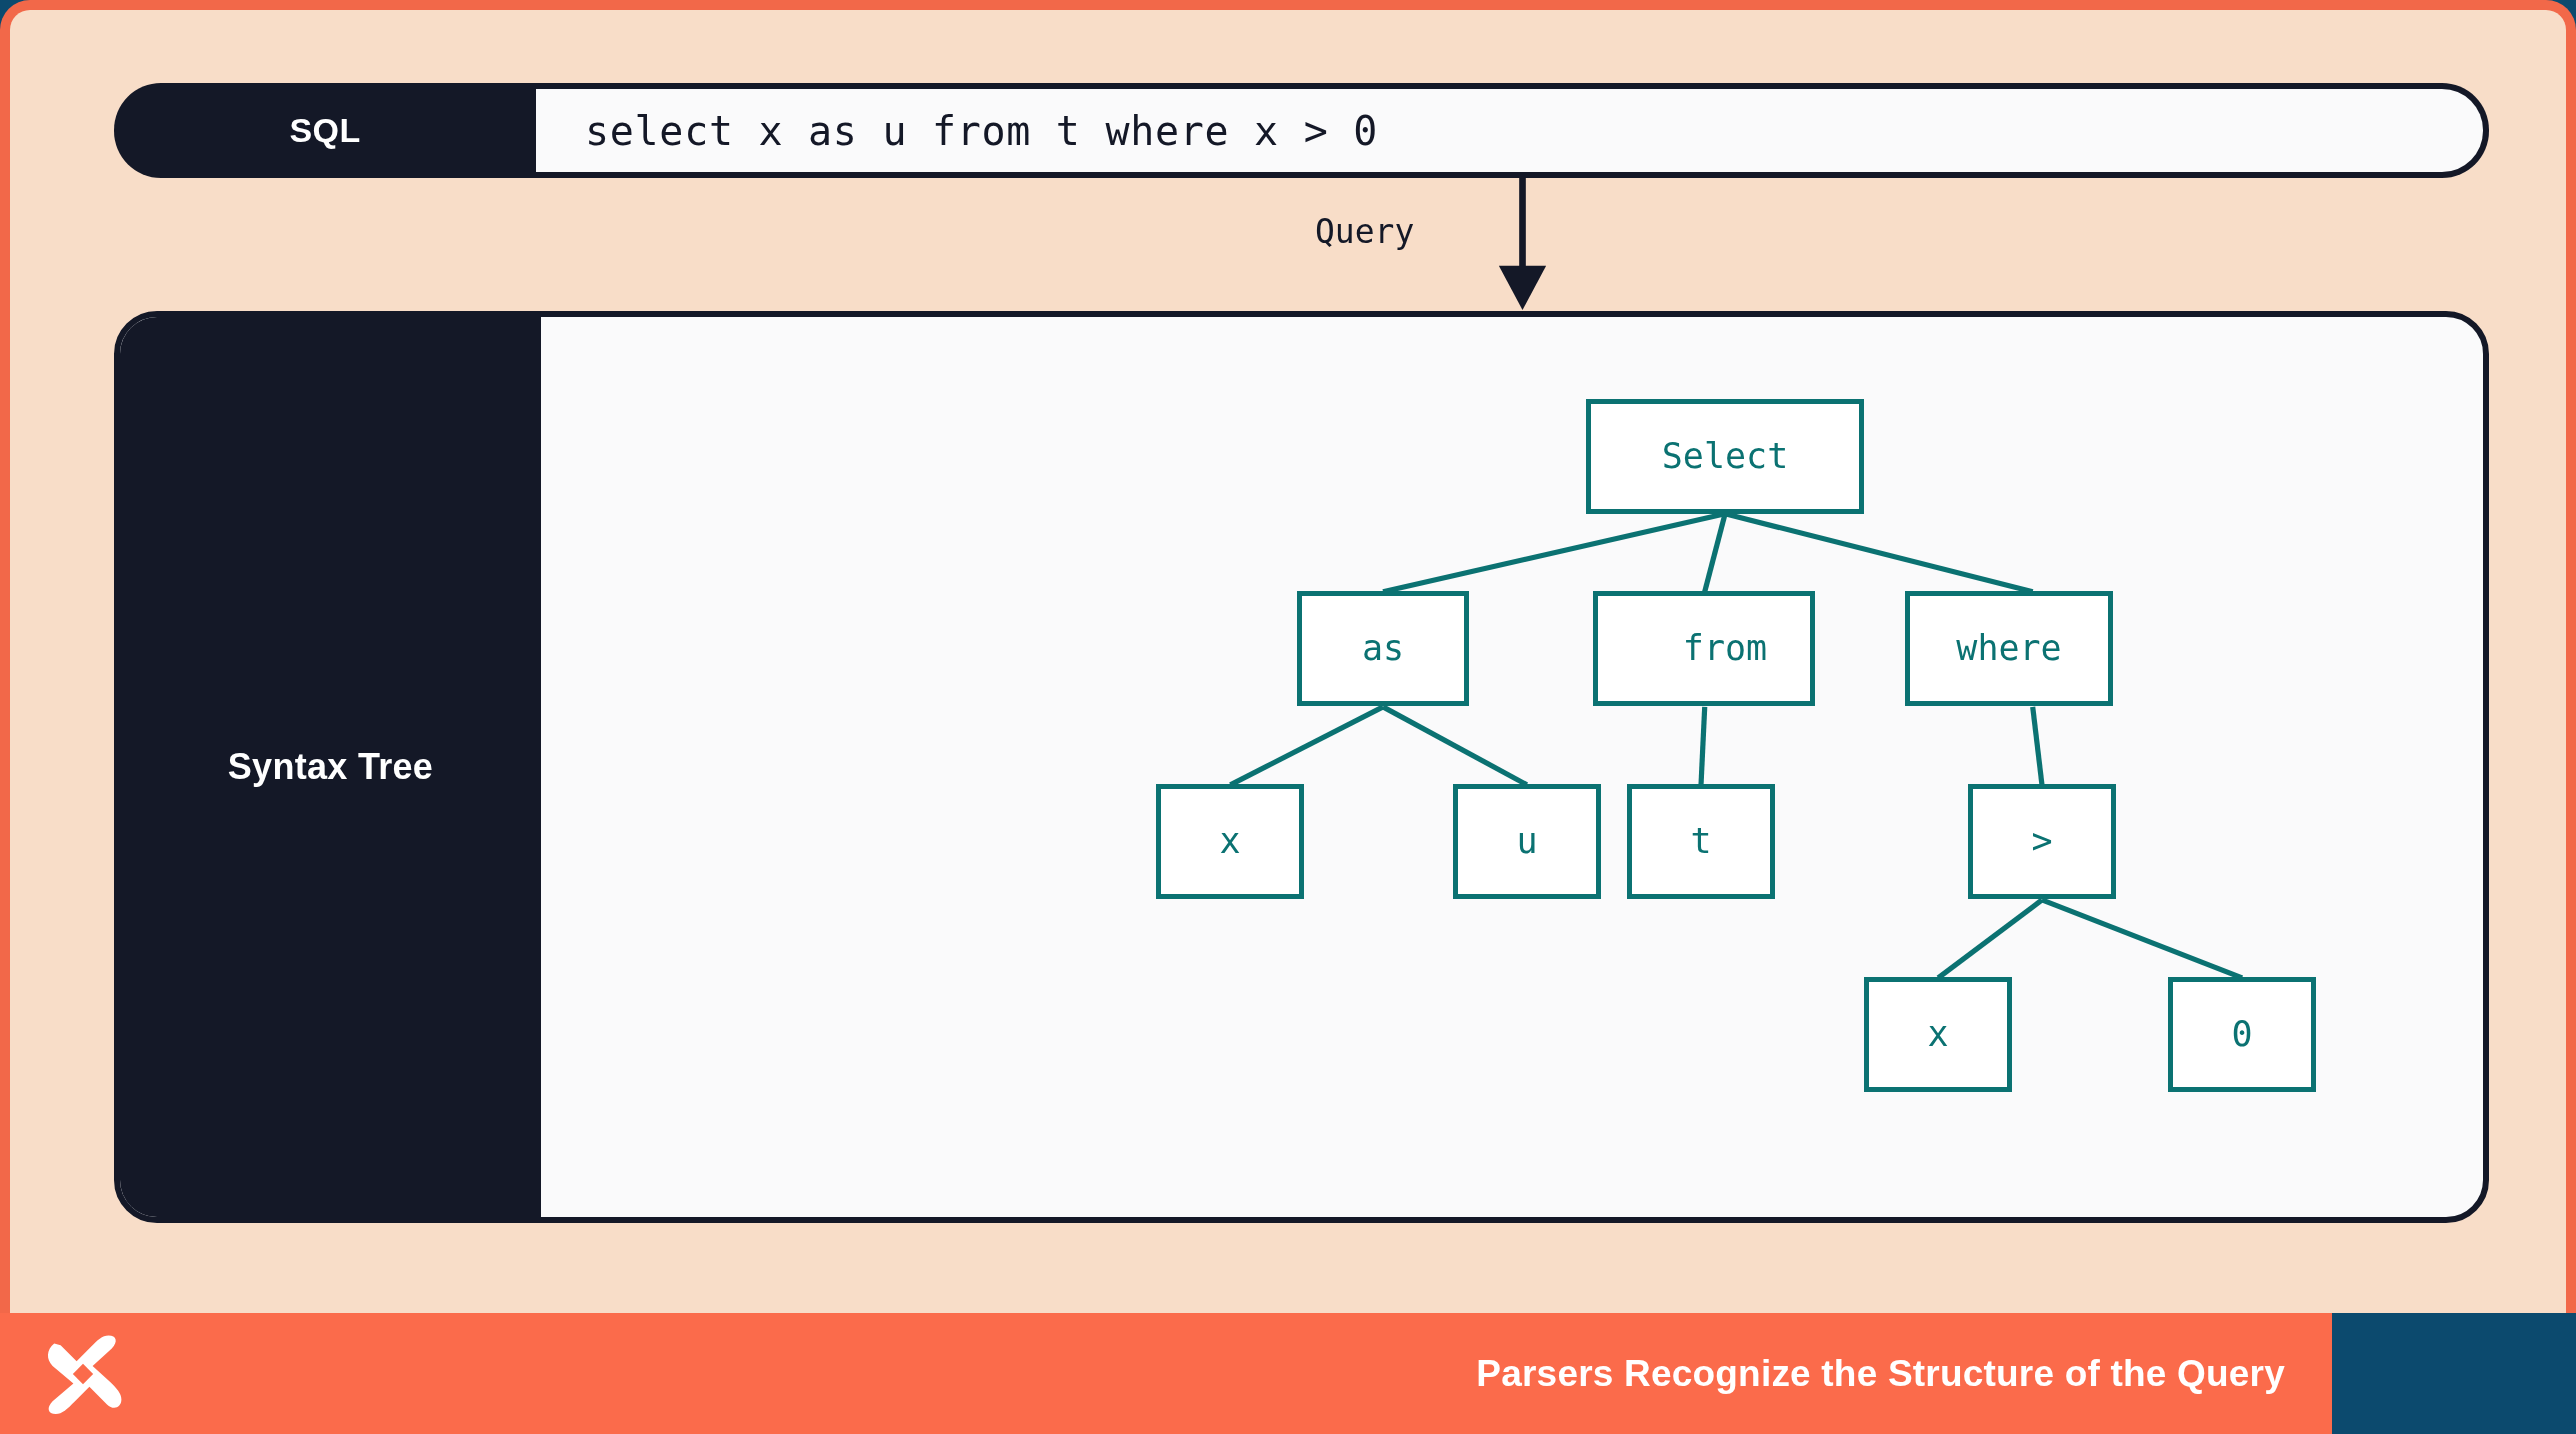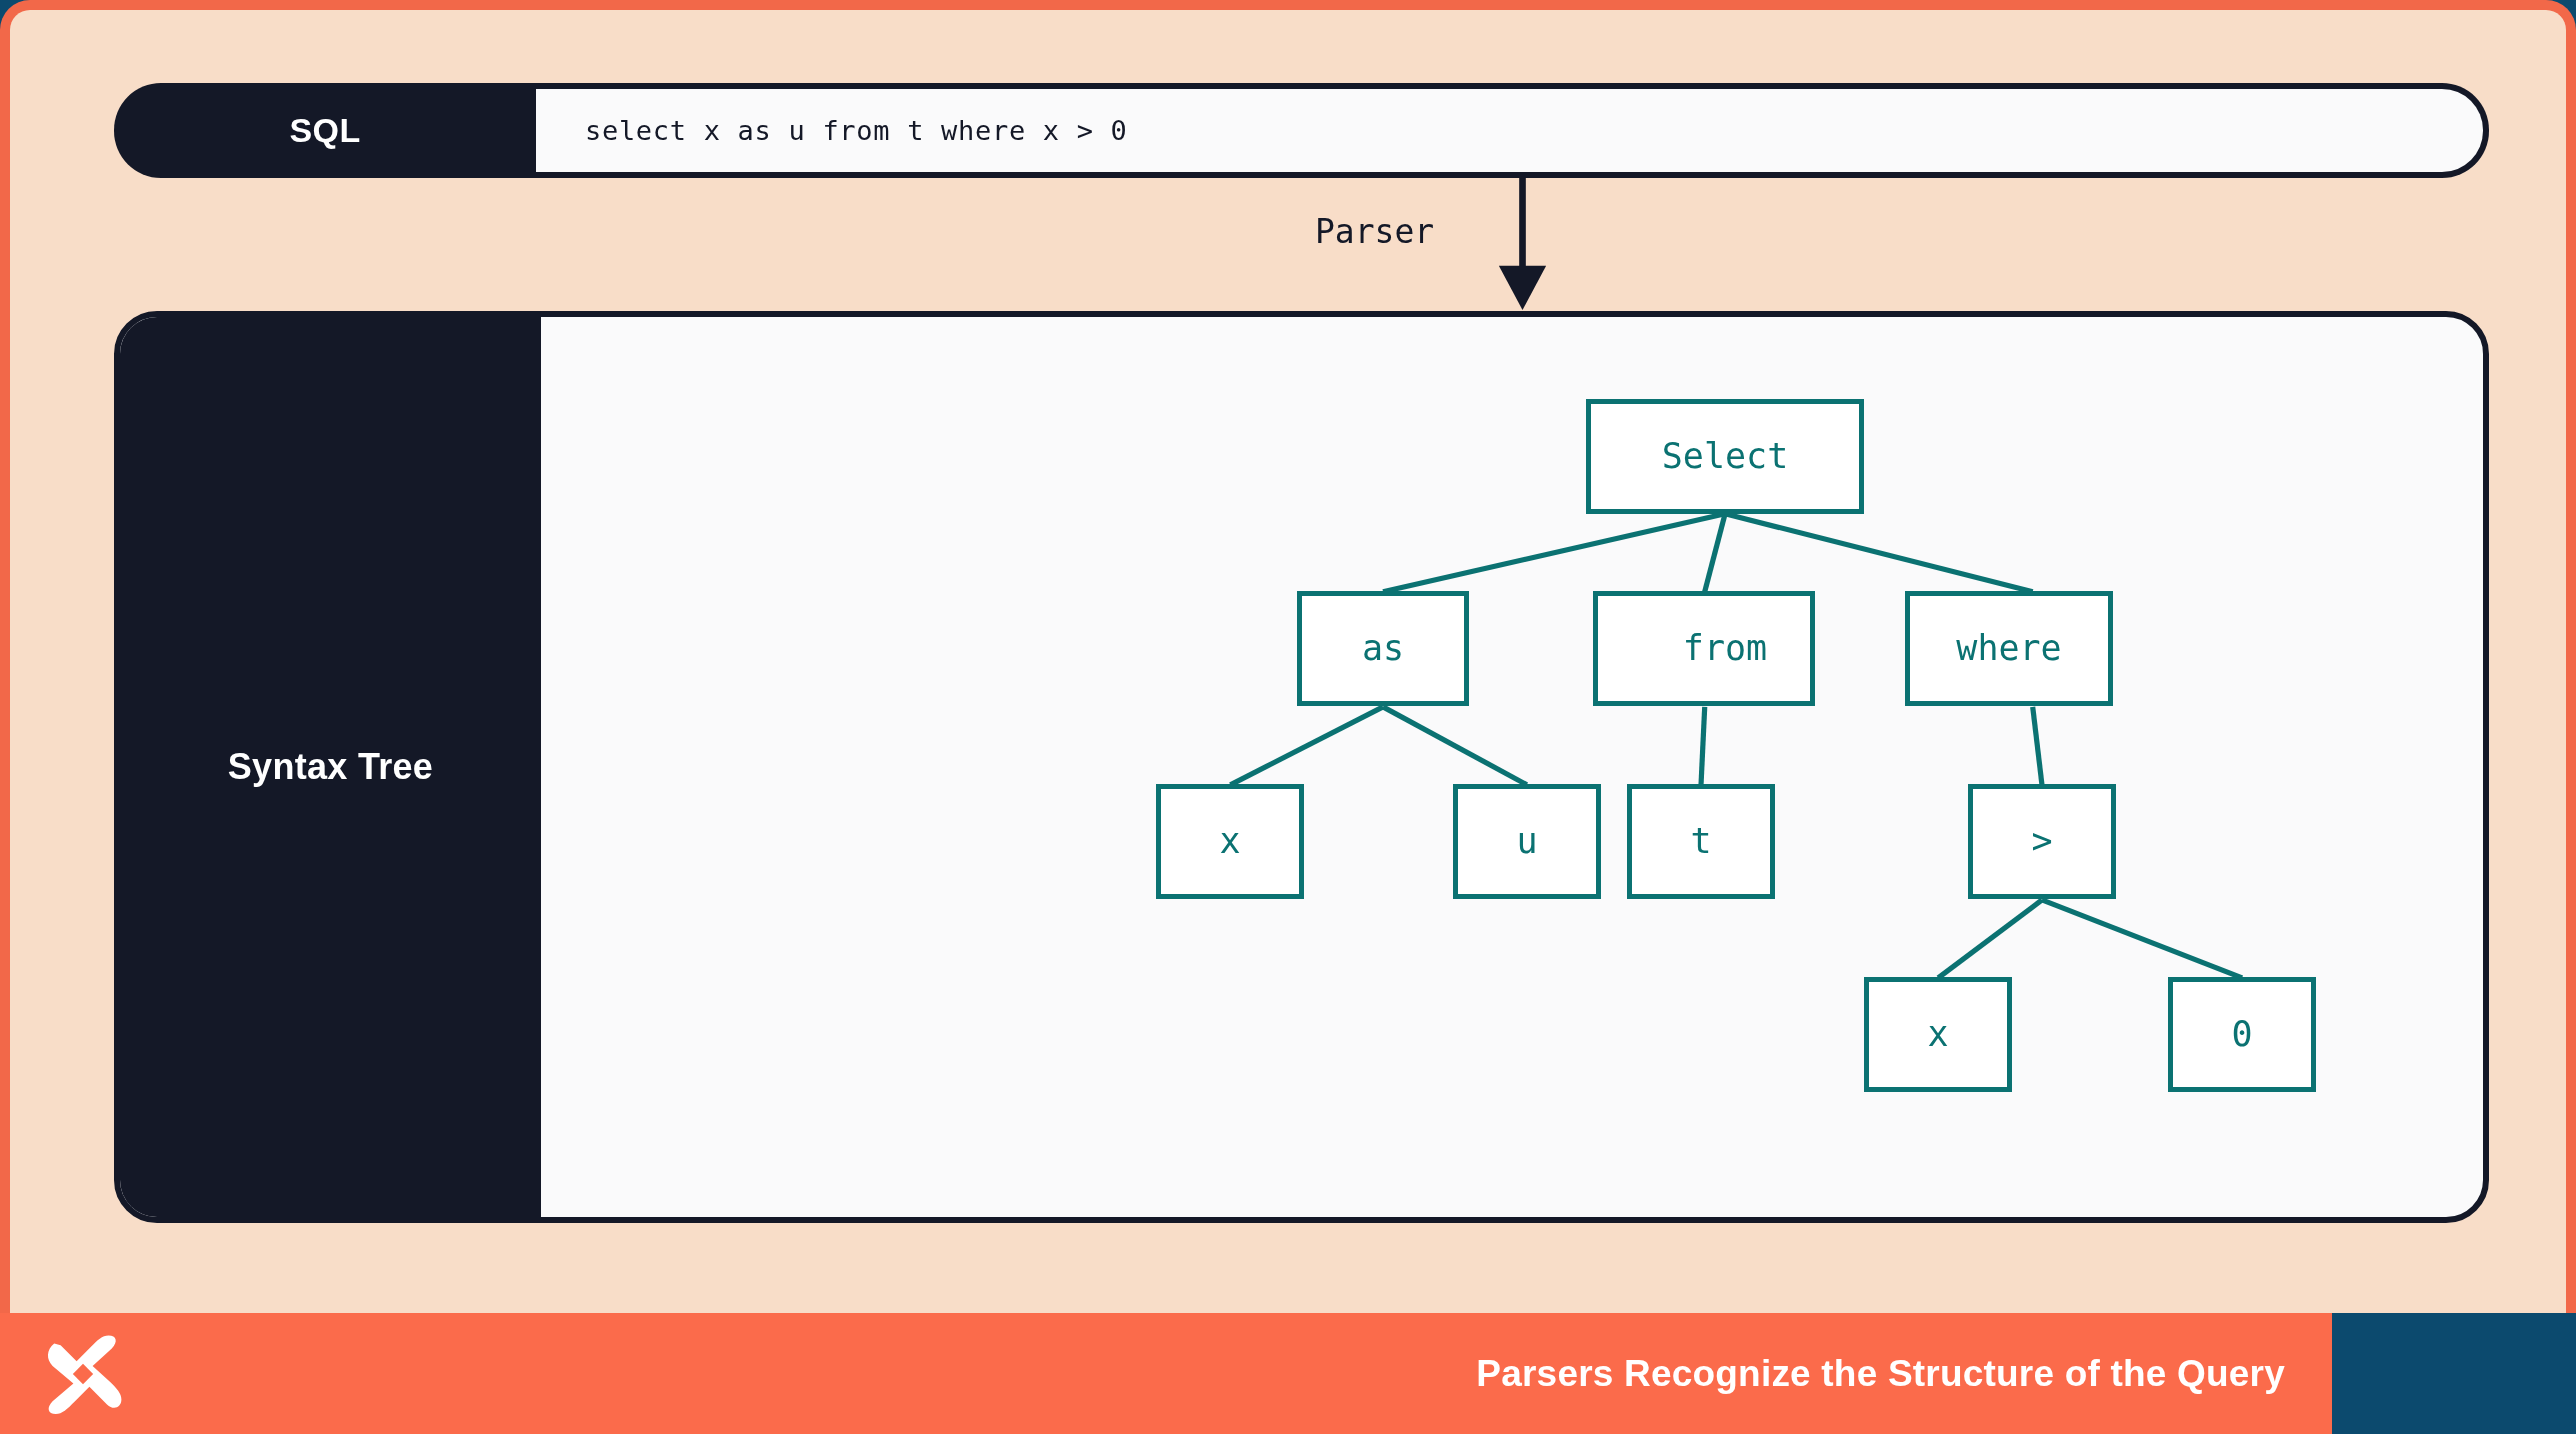--- a/index.html
+++ b/index.html
@@ -72,21 +72,21 @@
     border-left: none;
     border-radius: 0 47px 47px 0;
     box-sizing: border-box;
     display: flex;
     align-items: center;
     z-index: 1;
   }
   .sql-query-text {
     margin-left: 49px;
     color: #141827;
-    font-size: 27px;
+    font-size: 40px;
     font-family: "DejaVu Sans Mono", "Liberation Mono", monospace;
     letter-spacing: 0.7px;
     white-space: pre;
   }
 
   
   .parser-area {
     position: absolute;
     left: 1186px;
     top: 167px;
@@ -212,21 +212,21 @@
     <div class="sql-row">
       <div class="sql-label-pill">
         <span class="sql-label-text">SQL</span>
       </div>
       <div class="sql-input-pill">
         <span class="sql-query-text">select x as u from t where x &gt; 0</span>
       </div>
     </div>
 
     <div class="parser-area">
-      <span class="parser-label">Parser</span>
+      <span class="parser-label">Query</span>
       <svg class="parser-arrow-svg" viewBox="0 0 120 180">
         <line x1="60" y1="0" x2="60" y2="140" stroke="#141827" stroke-width="9"></line>
         <polygon points="28,120 92,120 60,180" fill="#141827"></polygon>
       </svg>
     </div>
 
     <div class="tree-panel">
       <div class="tree-sidebar">
         <span class="tree-sidebar-text">Syntax Tree</span>
       </div>

